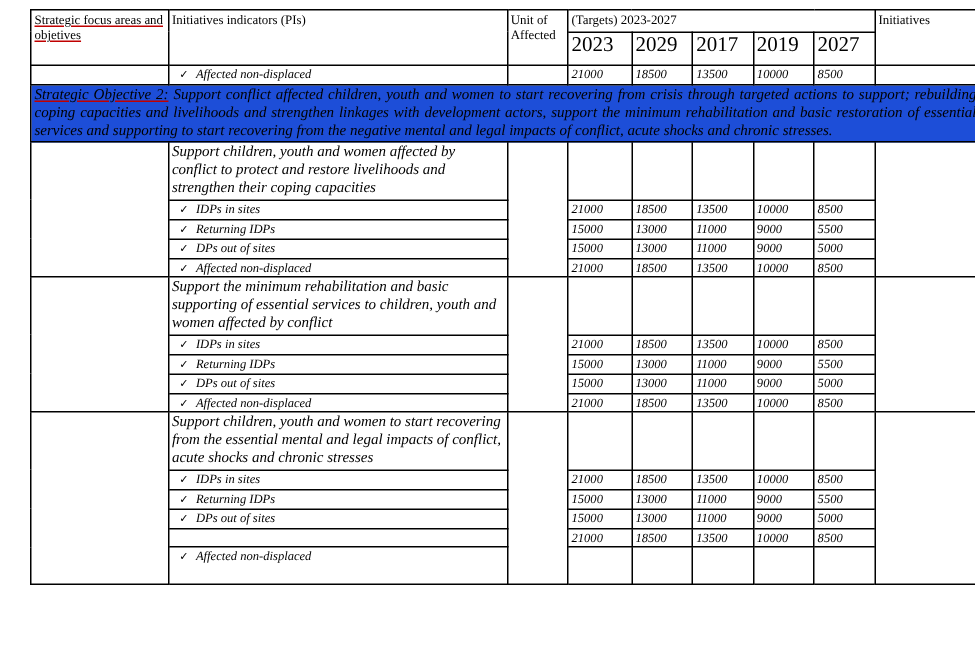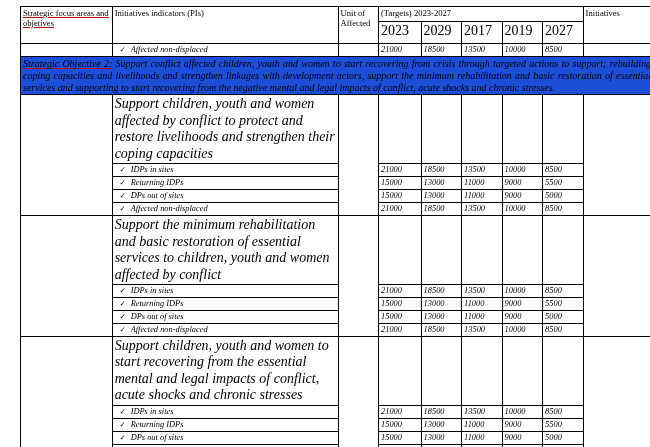--- a/index.html
+++ b/index.html
@@ -53,21 +53,21 @@
     text-decoration: underline;
     text-decoration-color: #c00000;
   }
   .num {
     font-size: 8.4px;
     font-style: italic;
     padding-left: 3px;
   }
   .pi-head {
     font-style: italic;
-    font-size: 14px;
+    font-size: 10px;
     padding: 2px 3px 2px 3px;
   }
   .bullet-row {
     font-style: italic;
     font-size: 8.4px;
     white-space: nowrap;
   }
   .chk {
     display: inline-block;
     width: 16px;
@@ -201,21 +201,21 @@
         </td>
         <td class="num">21000</td>
         <td class="num">18500</td>
         <td class="num">13500</td>
         <td class="num">10000</td>
         <td class="num">8500</td>
       </tr>
 
       <tr>
         <td rowspan="5">&nbsp;</td>
-        <td class="pi-head">Support the minimum rehabilitation and basic restoration of essential services to children, youth and women affected by conflict</td>
+        <td class="pi-head">Support the minimum rehabilitation and basic supporting of essential services to children, youth and women affected by conflict</td>
         <td rowspan="5">&nbsp;</td>
         <td>&nbsp;</td>
         <td>&nbsp;</td>
         <td>&nbsp;</td>
         <td>&nbsp;</td>
         <td>&nbsp;</td>
         <td rowspan="5">&nbsp;</td>
       </tr>
       <tr>
         <td class="bullet-row">

